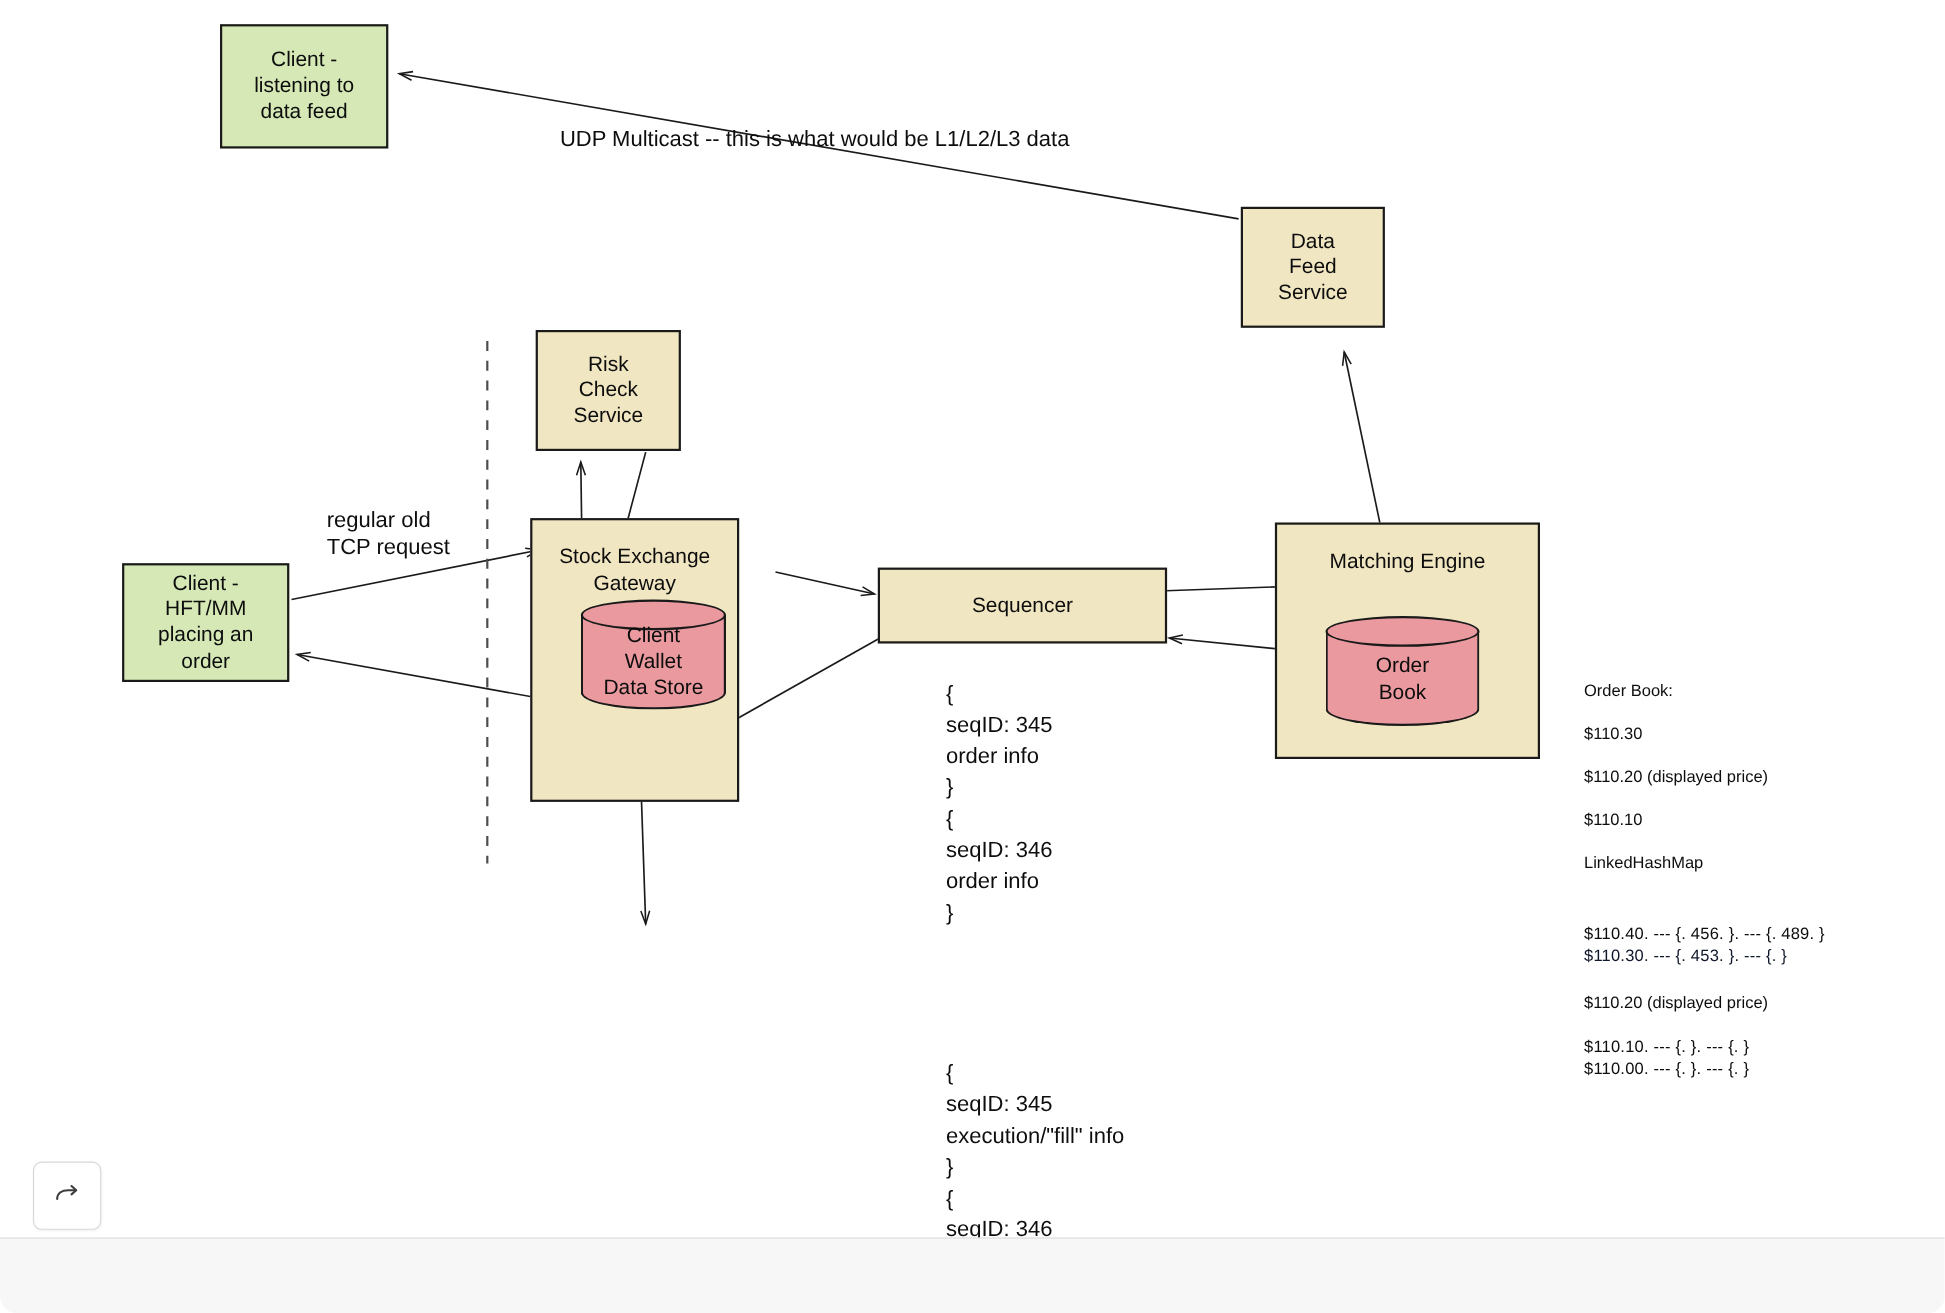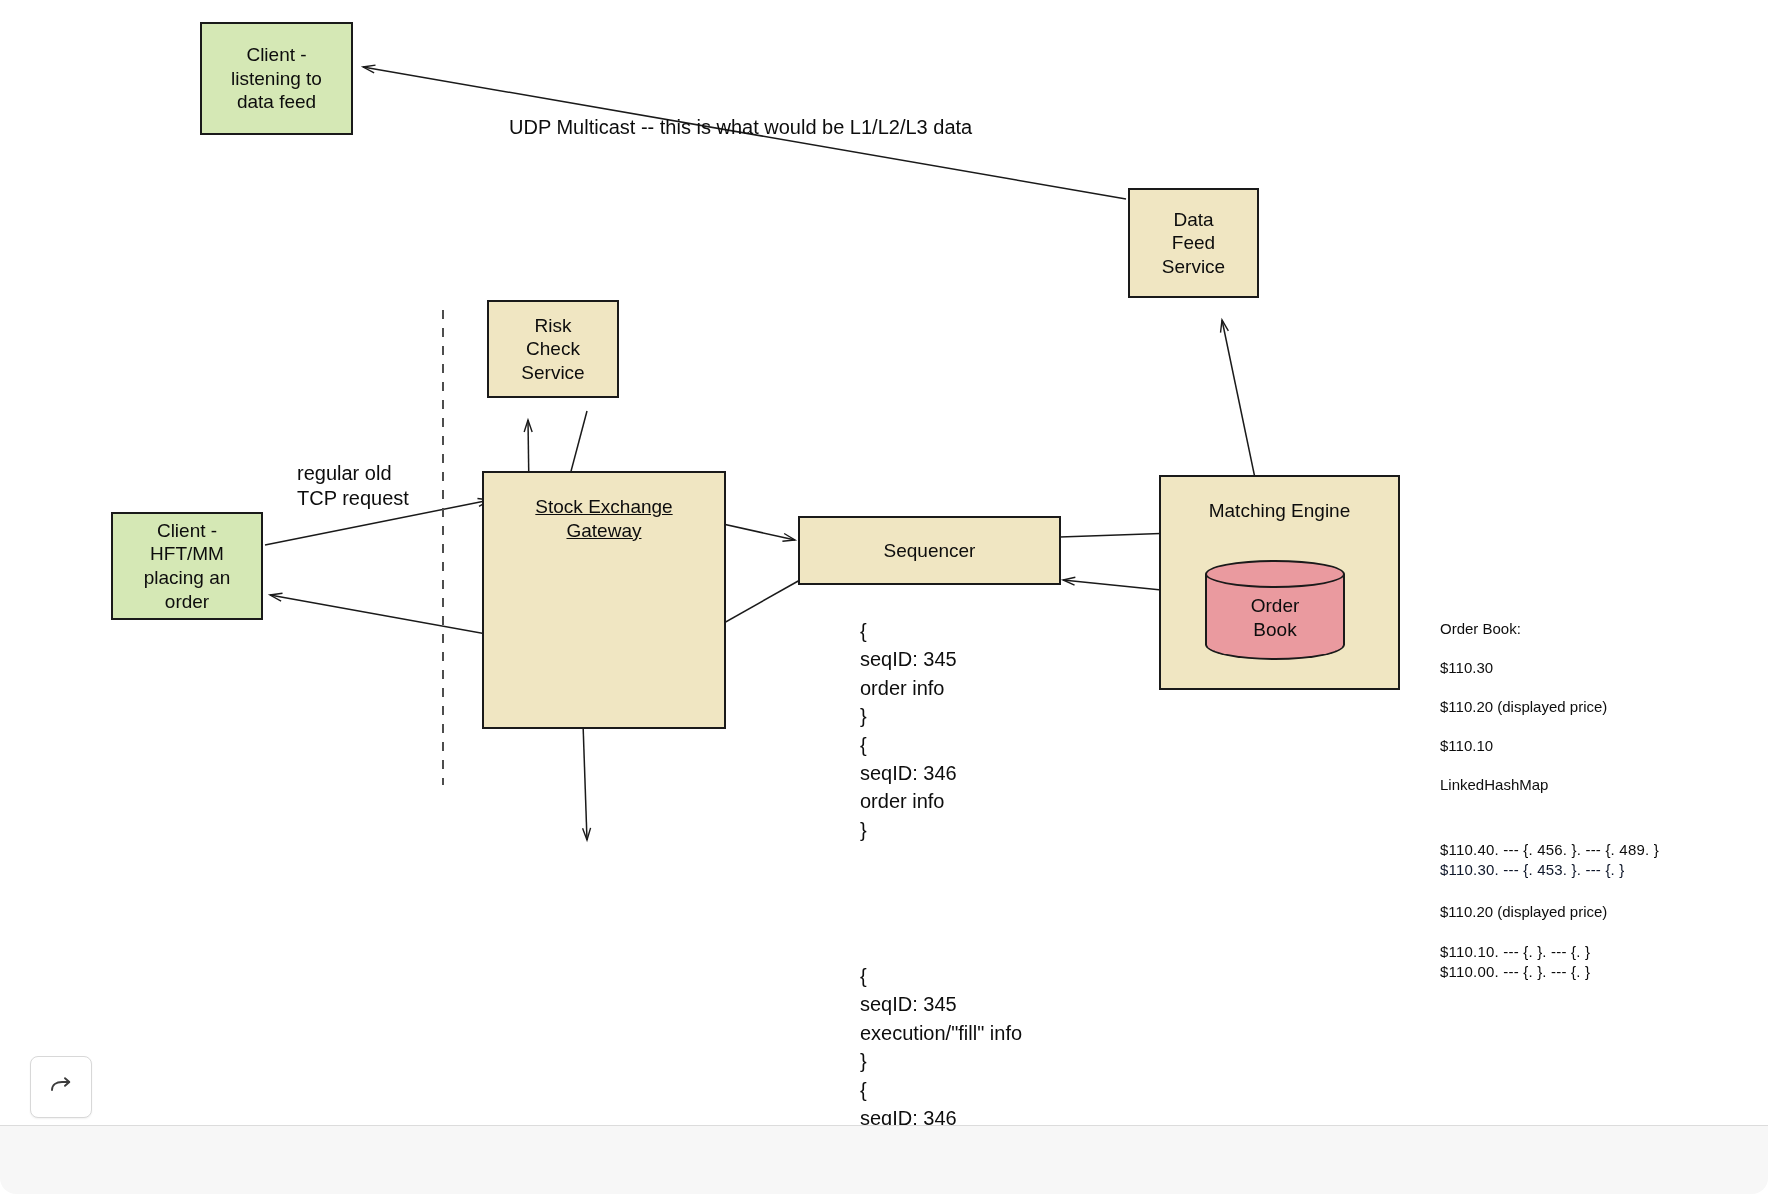--- a/index.html
+++ b/index.html
@@ -162,31 +162,38 @@
 listening to
 data feed</span>
   </div>
 
   <div class="node tan" style="left:1128px; top:188px; width:131px; height:110px; font-size:19px;">
     <span class="lbl">Data
 Feed
 Service</span>
   </div>
 
-  <div class="node tan" style="left:487px; top:300px; width:132px; height:98px; font-size:19px;">
+  <div class="node tan" style="left:487px; top:300px; width:132px; height:110px; font-size:19px;">
     <span class="lbl">Risk
 Check
 Service</span>
   </div>
 
-  <div class="node tan container-node" style="left:482px; top:471px; width:244px; height:258px; font-size:19px;text-decoration:underline;">
+  <div class="node tan container-node" style="left:482px; top:471px; width:190px; height:258px; font-size:19px;">
     <span class="lbl">Stock Exchange
 Gateway</span>
   </div>
 
+  <div class="cylinder" style="left:528px; top:545px; width:132px; height:100px;">
+    <div class="cyl-body"></div>
+    <div class="cyl-top"></div>
+    <div class="cyl-text" style="font-size:19px; padding-top:14px;">Client
+Wallet
+Data Store</div>
+  </div>
 
   <div class="node green" style="left:111px; top:512px; width:152px; height:108px; font-size:19px;">
     <span class="lbl">Client -
 HFT/MM
 placing an
 order</span>
   </div>
 
   <div class="node tan" style="left:798px; top:516px; width:263px; height:69px; font-size:19px;">
     <span class="lbl">Sequencer</span>

